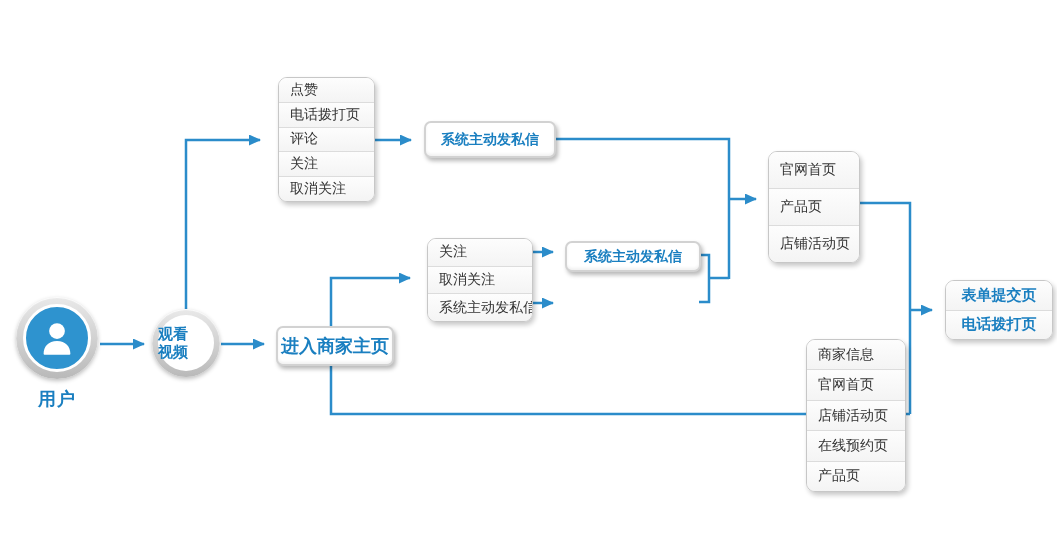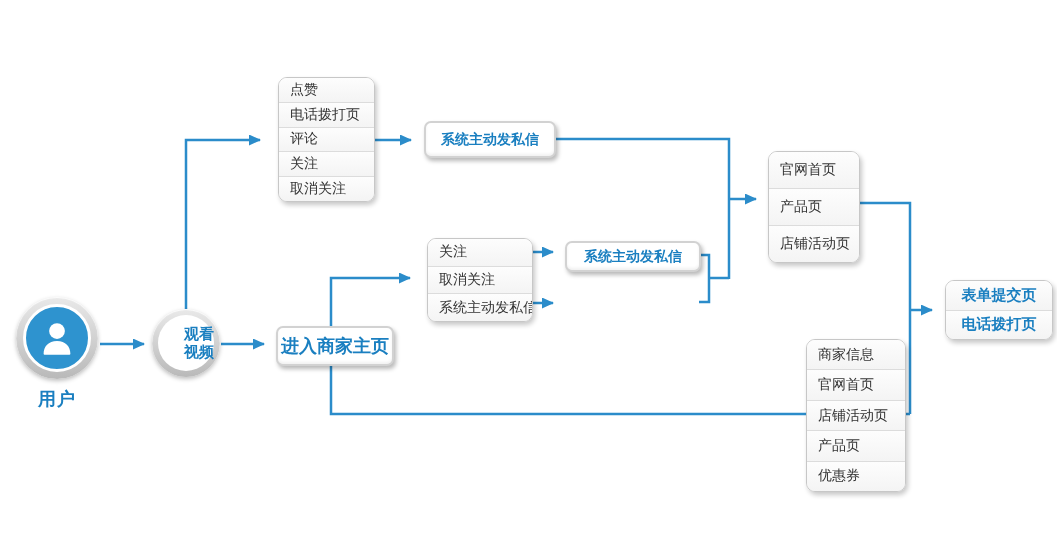--- a/index.html
+++ b/index.html
@@ -15,21 +15,21 @@
     background:linear-gradient(180deg,#e9e9e9 0%,#cfcfcf 55%,#b9b9b9 100%);
     box-shadow:0 2px 4px rgba(0,0,0,.25), inset 0 1px 1px rgba(255,255,255,.9);
     display:flex;align-items:center;justify-content:center;
   }
   .circle-inner-blue{
     width:62px;height:62px;border-radius:50%;background:#2e93cf;
     border:3px solid #ffffff;display:flex;align-items:center;justify-content:center;
   }
   .circle-inner-white{
     width:56px;height:56px;border-radius:50%;background:#ffffff;
-    display:flex;flex-direction:column;align-items:flex-end;justify-content:center;
+    display:flex;flex-direction:column;align-items:flex-start;justify-content:center;
     color:#1a7fc0;font-weight:bold;font-size:15px;line-height:1.2;
   }
   .node-label{
     position:absolute;z-index:2;text-align:center;
     color:#1a7fc0;font-weight:bold;font-size:18px;letter-spacing:1px;
   }
 
   
   .listbox{
     position:absolute;z-index:2;display:flex;flex-direction:column;
@@ -126,22 +126,22 @@
   <div class="listbox" style="left:768px;top:151px;width:90px;height:110px;">
     <div class="row">官网首页</div>
     <div class="row">产品页</div>
     <div class="row">店铺活动页</div>
   </div>
 
   <div class="listbox" style="left:806px;top:339px;width:98px;height:151px;">
     <div class="row">商家信息</div>
     <div class="row">官网首页</div>
     <div class="row">店铺活动页</div>
+    <div class="row">在线预约页</div>
     <div class="row">产品页</div>
-    <div class="row">优惠券</div>
   </div>
 
   <div class="listbox blue-rows" style="left:945px;top:280px;width:106px;height:58px;">
     <div class="row">表单提交页</div>
     <div class="row">电话拨打页</div>
   </div>
 
 </div>
 
 </body></html>

